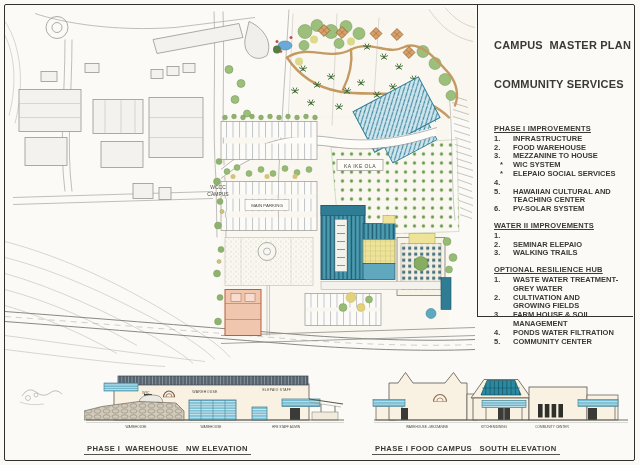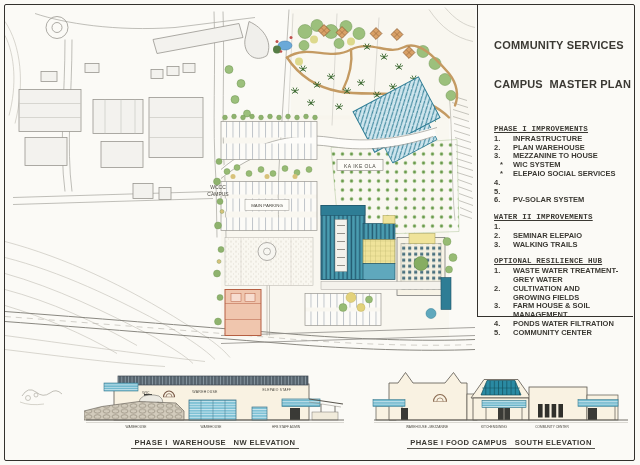--- a/index.html
+++ b/index.html
@@ -5,30 +5,30 @@
   html,body { margin:0; padding:0; }
   body { width:640px; height:465px; background:#ecebe7; font-family:"Liberation Sans",sans-serif; position:relative; overflow:hidden; }
   .sheet { position:absolute; left:0; top:0; width:640px; height:465px; background:#fbfaf6; }
   .frame { position:absolute; left:4px; top:4px; right:5px; bottom:4px; border:1.6px solid #33312d; border-radius:2px; pointer-events:none; }
   .siteplan-svg { position:absolute; left:5px; top:5px; }
   .panel { position:absolute; left:477px; top:5px; width:156px; height:312px; box-sizing:border-box;
            border-left:1.4px solid #33312d; border-bottom:1.4px solid #33312d; background:#fbfaf6;
            padding:8px 14px 0 16px; color:#3b3933; }
   .panel-title { text-align:center; font-size:11px; line-height:13px; font-weight:700; letter-spacing:0.2px; white-space:pre; }
   .sec { margin-top:8px; }
-  .sec-h { font-size:7.5px; line-height:8.8px; font-weight:700; text-decoration:underline; letter-spacing:0.2px; margin-bottom:1px;font-family:Liberation Mono, monospace; }
+  .sec-h { font-size:7.5px; line-height:8.8px; font-weight:700; text-decoration:underline; letter-spacing:0.2px; margin-bottom:1px; }
   .li { display:flex; font-size:7.5px; line-height:8.8px; font-weight:600; }
   .li .num { flex:0 0 19px; }
   .li.sub { padding-left:6px; }
   .li.sub .num { flex:0 0 13px; }
   .li .txt { flex:1; }
   .elev { position:absolute; }
   .elev-left { left:84px; top:370px; width:262px; }
   .elev-right { left:372px; top:370px; width:258px; }
-  .elev-title { text-align:center; font-size:7.6px; font-weight:700; color:#3a3832; margin-top:4px; white-space:pre; letter-spacing:0.4px; }
+  .elev-title { font-size:7.6px; font-weight:700; color:#3a3832; margin-top:10px; white-space:pre; letter-spacing:0.4px; }
   .elev-title span { border-bottom:1px solid #55534c; padding:0 3px 1px; }
   .sketch-svg { position:absolute; left:16px; top:372px; }
   svg text { font-family:"Liberation Sans",sans-serif; fill:#4a4840; }
 </style>
 </head>
 <body>
 
 <div class="sheet">
 
   <svg class="siteplan-svg" width="472" height="363" viewBox="0 0 472 362">
@@ -329,51 +329,52 @@
     <g>
       <text x="213" y="183" font-size="5" text-anchor="middle" fill="#55534c">WCCC</text>
       <text x="213" y="190" font-size="5" text-anchor="middle" fill="#55534c">CAMPUS</text>
     </g>
   </svg>
 
   <div class="frame"></div>
 
   <div class="panel">
     <div class="panel-title">
+      <div>CAMPUS  MASTER PLAN</div>
       <div>COMMUNITY SERVICES</div>
-      <div>CAMPUS  MASTER PLAN</div>
     </div>
 
     <div class="sec">
       <div class="sec-h">PHASE I IMPROVEMENTS</div>
       <div class="li">
           <span class="num">1.</span>
           <span class="txt">INFRASTRUCTURE</span>
         </div>
       <div class="li">
           <span class="num">2.</span>
-          <span class="txt">PLAN WAREHOUSE</span>
+          <span class="txt">FOOD WAREHOUSE</span>
         </div>
       <div class="li">
           <span class="num">3.</span>
           <span class="txt">MEZZANINE TO HOUSE</span>
         </div>
       <div class="li sub">
           <span class="num">*</span>
           <span class="txt">WIC SYSTEM</span>
         </div>
       <div class="li sub">
           <span class="num">*</span>
           <span class="txt">ELEPAIO SOCIAL SERVICES</span>
         </div>
       <div class="li">
           <span class="num">4.</span>
         </div>
       <div class="li">
           <span class="num">5.</span>
+          <span class="txt">HAWAIIAN CULTURAL AND TEACHING CENTER</span>
         </div>
       <div class="li">
           <span class="num">6.</span>
           <span class="txt">PV-SOLAR SYSTEM</span>
         </div>
     </div>
 
     <div class="sec">
       <div class="sec-h">WATER II IMPROVEMENTS</div>
       <div class="li">

